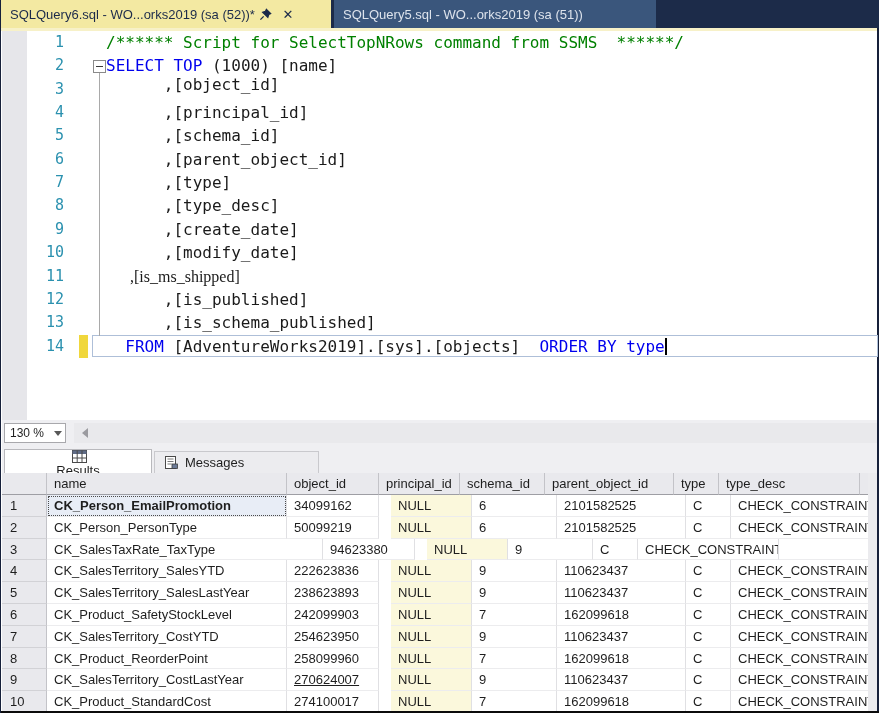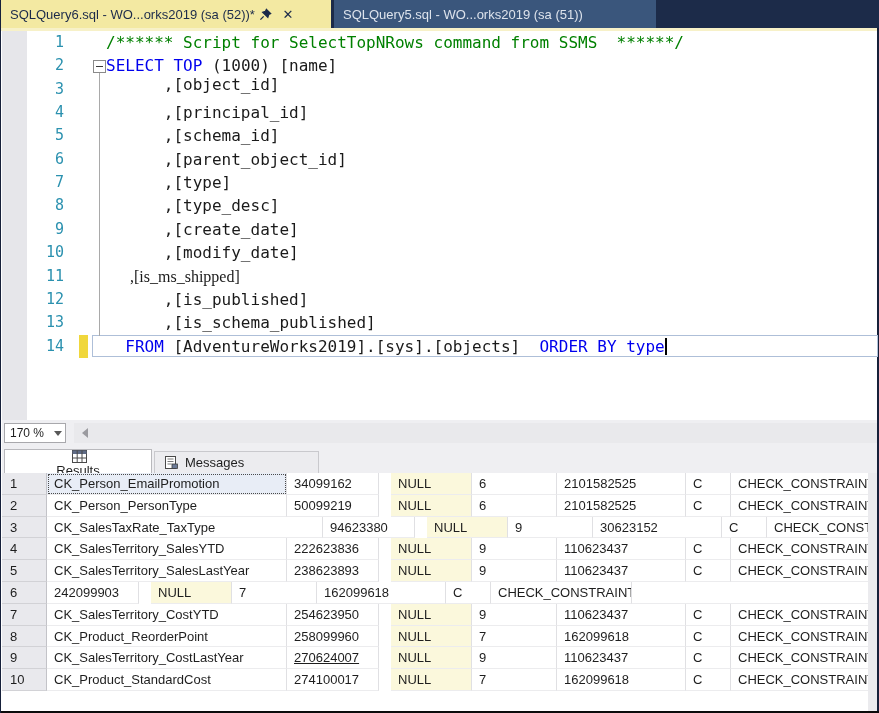--- a/index.html
+++ b/index.html
@@ -121,21 +121,21 @@
         <div id="current-line" style="top: 303.55px;"></div>
         <div class="ln-num" style="top: 303.55px;">14</div>
         <div id="changebar" style="top: 303.55px;"></div>
         <div class="ed-line" style="top: 303.55px;"><span class="tk-tx">  </span><span class="tk-kw">FROM</span><span class="tk-tx"> [AdventureWorks2019].[sys].[objects]  </span><span class="tk-kw">ORDER</span><span class="tk-tx"> </span><span class="tk-kw">BY</span><span class="tk-tx"> </span><span class="tk-kw">type</span><span class="caret"></span></div>
         <div id="outline-vline" style="top: 41.35px; height: 263.2px;"></div>
       </div>
   </div>
 
   <div id="zoomrow">
     <div id="zoom-combo">
-      <span class="val">170 %</span>
+      <span class="val">130 %</span>
       <span class="dd">
           <span class="tri-down"></span>
         </span>
     </div>
     <div id="hscroll">
       <div class="tri-left"></div>
     </div>
   </div>
 
   <div id="resulttabs">
@@ -159,23 +159,34 @@
         <line x1="3.5" y1="5.5" x2="9.5" y2="5.5" stroke="#7a7a7a"></line>
         <line x1="3.5" y1="8" x2="7.5" y2="8" stroke="#7a7a7a"></line>
         <rect x="8" y="8" width="5.5" height="4.5" fill="#6c7a96" stroke="#3c3c3c" stroke-width="0.8"></rect>
           </svg>
       </span>
       <span>Messages</span>
     </div>
   </div>
 
   <div id="grid">
+      <div class="g-row hdr">
+        <div class="g-cell hd" style="width: 45px; flex: 0 0 auto;"></div>
+        <div class="g-cell hd" style="width: 240px; flex: 0 0 auto;">name</div>
+        <div class="g-cell hd" style="width: 92px; flex: 0 0 auto;">object_id</div>
+        <div class="g-cell hd" style="width: 81px; flex: 0 0 auto;">principal_id</div>
+        <div class="g-cell hd" style="width: 85px; flex: 0 0 auto;">schema_id</div>
+        <div class="g-cell hd" style="width: 129px; flex: 0 0 auto;">parent_object_id</div>
+        <div class="g-cell hd" style="width: 45px; flex: 0 0 auto;">type</div>
+        <div class="g-cell hd" style="width: 141px; flex: 0 0 auto;">type_desc</div>
+        <div class="g-cell hd fill" style="flex: 1 1 0%;"></div>
+      </div>
       <div class="g-row">
         <div class="g-cell rn" style="width: 45px; flex: 0 0 auto;">1</div>
-        <div class="g-cell sel" style="width: 240px; flex: 0 0 auto;">CK_Person_EmailPromotion</div>
+        <div class="g-cell sel" style="width: 240px; flex: 0 0 auto; font-weight: bold;">CK_Person_EmailPromotion</div>
         <div class="g-cell" style="width: 92px; flex: 0 0 auto;">34099162</div>
         <div class="g-cell null" style="width: 81px; flex: 0 0 auto;">NULL</div>
         <div class="g-cell" style="width: 85px; flex: 0 0 auto;">6</div>
         <div class="g-cell" style="width: 129px; flex: 0 0 auto;">2101582525</div>
         <div class="g-cell" style="width: 45px; flex: 0 0 auto;">C</div>
         <div class="g-cell" style="width: 141px; flex: 0 0 auto;">CHECK_CONSTRAINT</div>
         <div class="g-cell fill" style="flex: 1 1 0%;"></div>
       </div>
       <div class="g-row">
         <div class="g-cell rn" style="width: 45px; flex: 0 0 auto;">2</div>
@@ -187,21 +198,20 @@
         <div class="g-cell" style="width: 45px; flex: 0 0 auto;">C</div>
         <div class="g-cell" style="width: 141px; flex: 0 0 auto;">CHECK_CONSTRAINT</div>
         <div class="g-cell fill" style="flex: 1 1 0%;"></div>
       </div>
       <div class="g-row">
         <div class="g-cell rn" style="width: 45px; flex: 0 0 auto;">3</div>
         <div class="g-cell" style="width: 276px; flex: 0 0 auto;">CK_SalesTaxRate_TaxType</div>
         <div class="g-cell" style="width: 92px; flex: 0 0 auto;">94623380</div>
         <div class="g-cell null" style="width: 81px; flex: 0 0 auto;">NULL</div>
         <div class="g-cell" style="width: 85px; flex: 0 0 auto;">9</div>
-        <div class="g-cell" style="width: 129px; flex: 0 0 auto;">30623152</div>
         <div class="g-cell" style="width: 45px; flex: 0 0 auto;">C</div>
         <div class="g-cell" style="width: 141px; flex: 0 0 auto;">CHECK_CONSTRAINT</div>
         <div class="g-cell fill" style="flex: 1 1 0%;"></div>
       </div>
       <div class="g-row">
         <div class="g-cell rn" style="width: 45px; flex: 0 0 auto;">4</div>
         <div class="g-cell" style="width: 240px; flex: 0 0 auto;">CK_SalesTerritory_SalesYTD</div>
         <div class="g-cell" style="width: 92px; flex: 0 0 auto;">222623836</div>
         <div class="g-cell null" style="width: 81px; flex: 0 0 auto;">NULL</div>
         <div class="g-cell" style="width: 85px; flex: 0 0 auto;">9</div>
@@ -216,20 +226,21 @@
         <div class="g-cell" style="width: 92px; flex: 0 0 auto;">238623893</div>
         <div class="g-cell null" style="width: 81px; flex: 0 0 auto;">NULL</div>
         <div class="g-cell" style="width: 85px; flex: 0 0 auto;">9</div>
         <div class="g-cell" style="width: 129px; flex: 0 0 auto;">110623437</div>
         <div class="g-cell" style="width: 45px; flex: 0 0 auto;">C</div>
         <div class="g-cell" style="width: 141px; flex: 0 0 auto;">CHECK_CONSTRAINT</div>
         <div class="g-cell fill" style="flex: 1 1 0%;"></div>
       </div>
       <div class="g-row">
         <div class="g-cell rn" style="width: 45px; flex: 0 0 auto;">6</div>
+        <div class="g-cell" style="width: 240px; flex: 0 0 auto;">CK_Product_SafetyStockLevel</div>
         <div class="g-cell" style="width: 92px; flex: 0 0 auto;">242099903</div>
         <div class="g-cell null" style="width: 81px; flex: 0 0 auto;">NULL</div>
         <div class="g-cell" style="width: 85px; flex: 0 0 auto;">7</div>
         <div class="g-cell" style="width: 129px; flex: 0 0 auto;">162099618</div>
         <div class="g-cell" style="width: 45px; flex: 0 0 auto;">C</div>
         <div class="g-cell" style="width: 141px; flex: 0 0 auto;">CHECK_CONSTRAINT</div>
         <div class="g-cell fill" style="flex: 1 1 0%;"></div>
       </div>
       <div class="g-row">
         <div class="g-cell rn" style="width: 45px; flex: 0 0 auto;">7</div>

